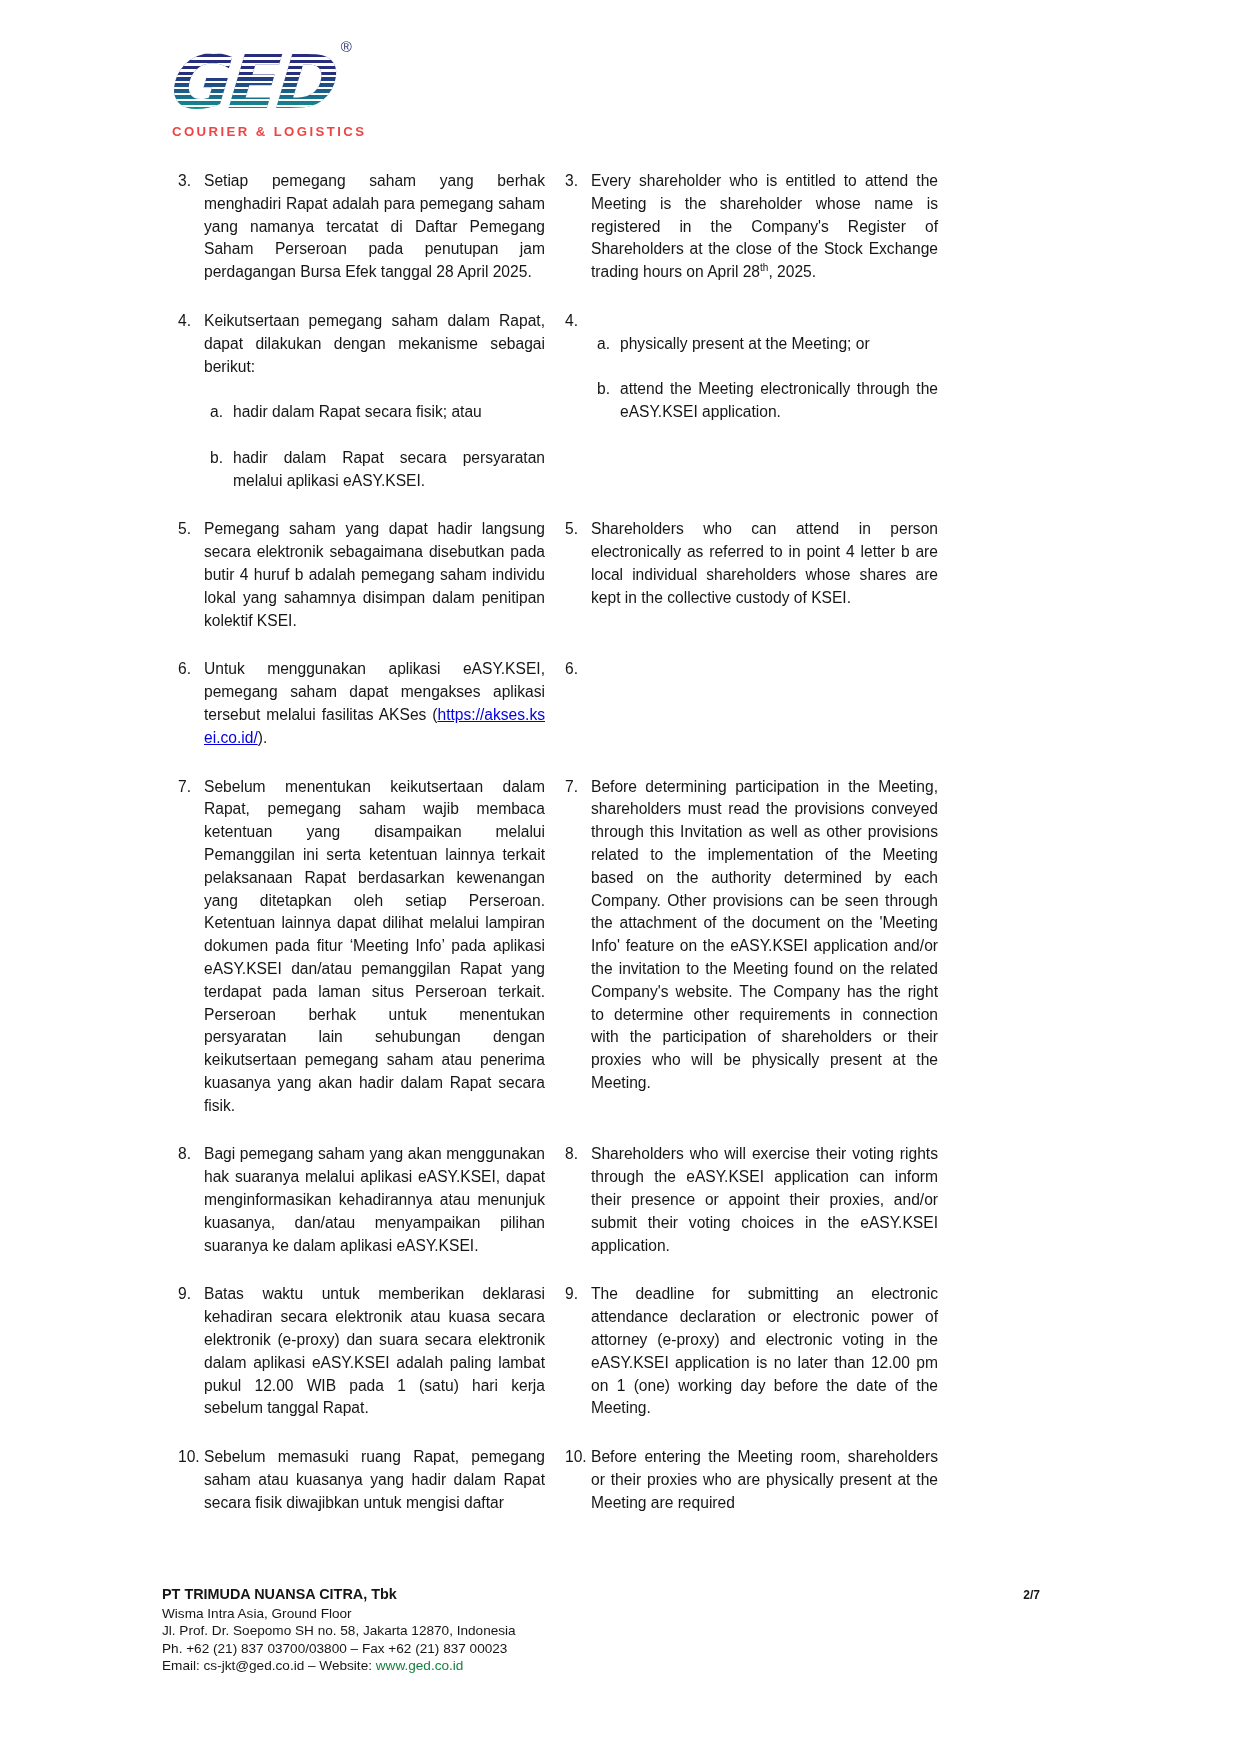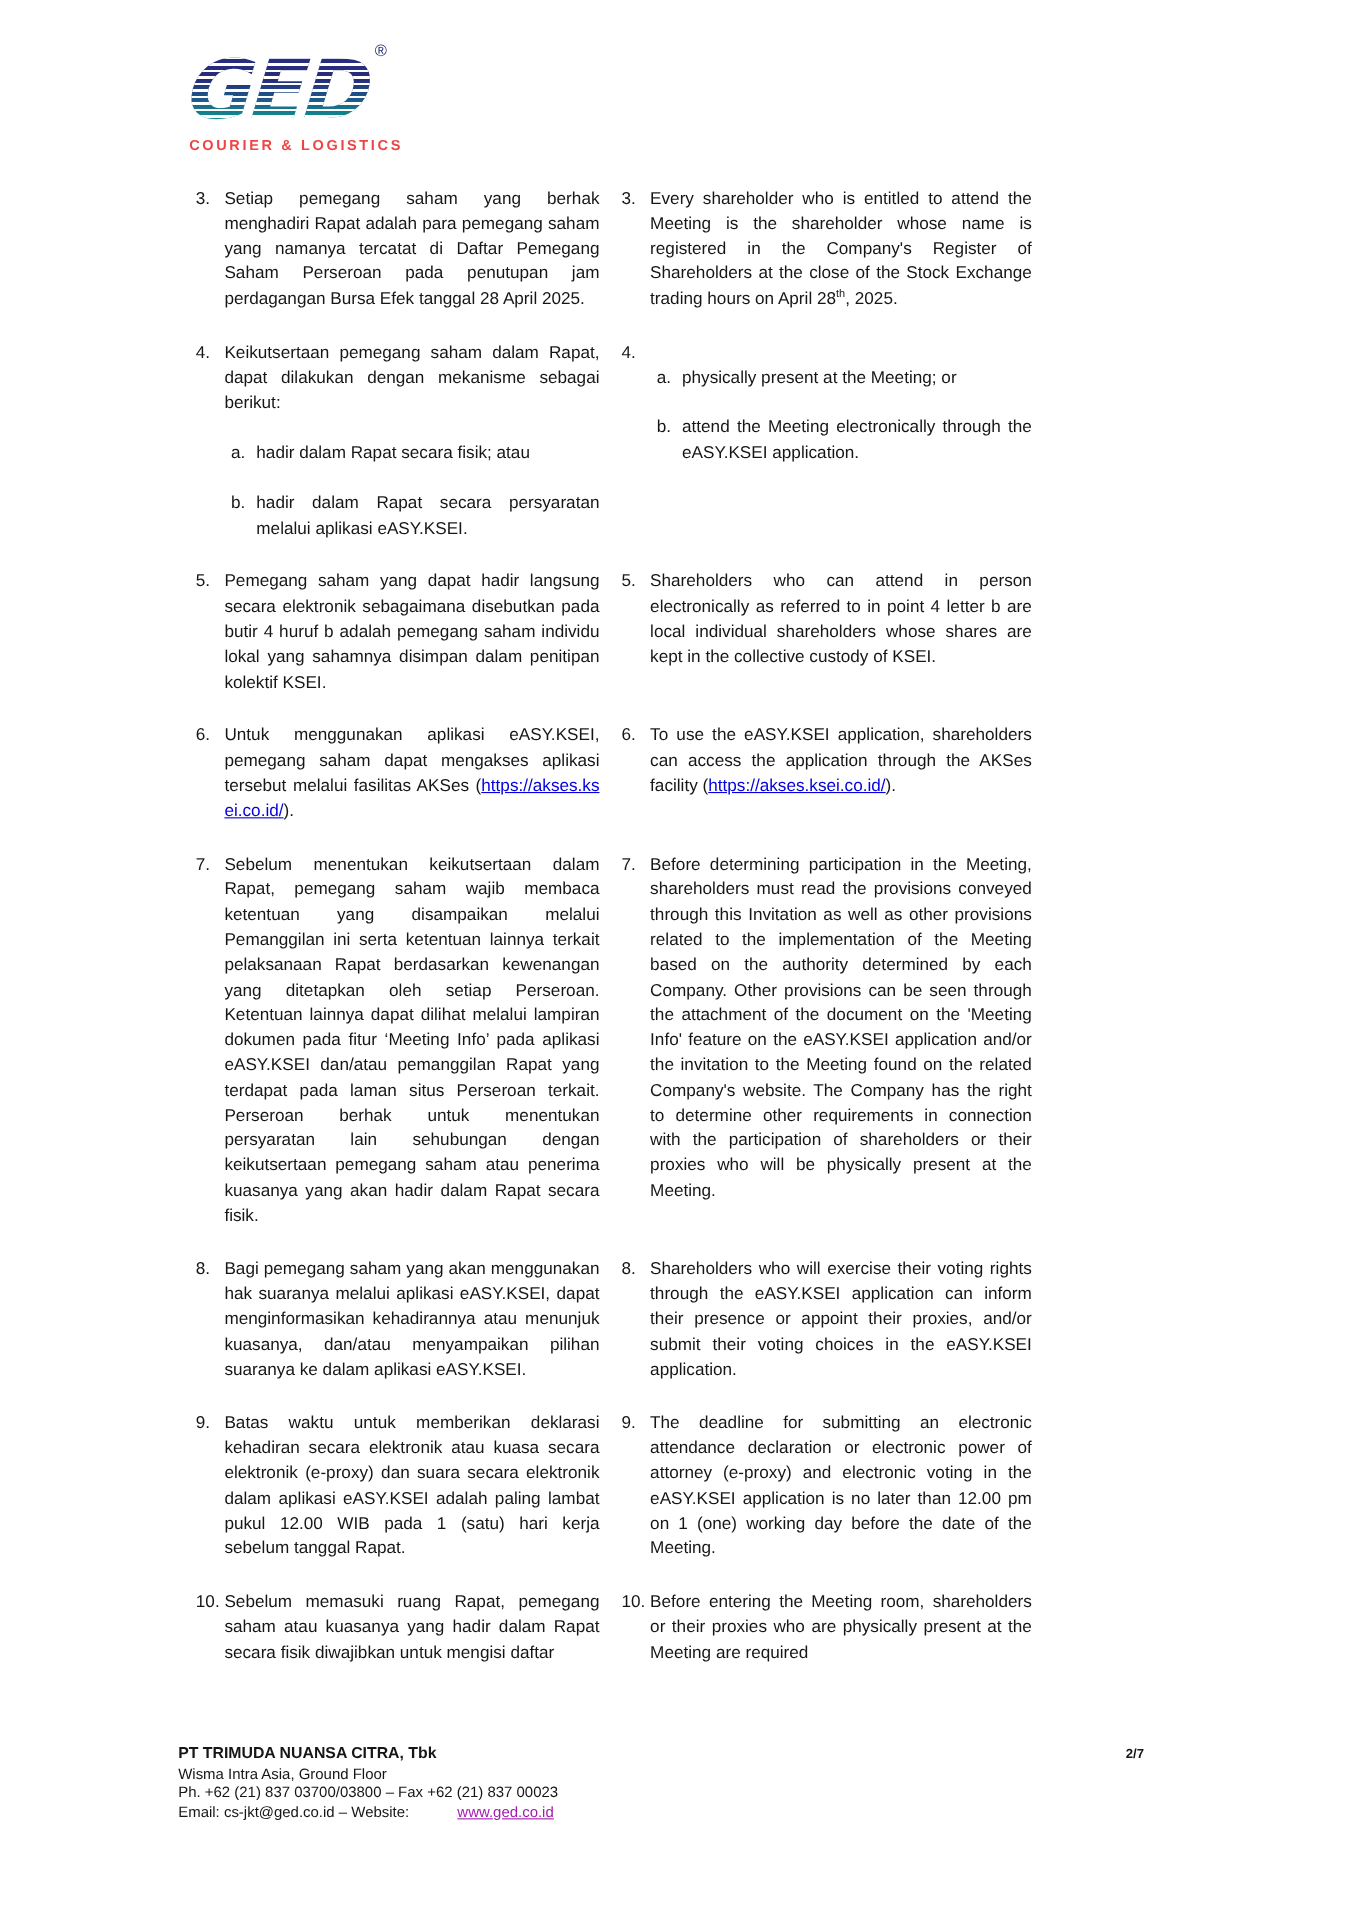--- a/index.html
+++ b/index.html
@@ -82,21 +82,21 @@
     text-decoration: underline;
     cursor: pointer;
     word-break: break-all;
   }
 
   
   .footer { position: absolute; left: 162px; top: 1586px; width: 878px; font-size: 13.6px; line-height: 17.6px; }
   .footer-top { display: flex; justify-content: space-between; align-items: baseline; }
   .footer-company { font-weight: bold; font-size: 14.4px; }
   .footer-page { font-weight: bold; font-size: 12px; }
-  .footer-link { text-decoration: underline; color: #a21caf; cursor: pointer; margin-left: 40px; }
+  .footer-link { color: #15803d; cursor: pointer; }
 </style>
 </head>
 <body>
 
 <div class="page">
 
   <div class="logo-block">
     <div class="wordmark-line">
       <span class="ged-wordmark">GED</span>
       <span class="reg-mark">®</span>
@@ -158,21 +158,20 @@
       </div>
     </div>
 
     <div class="row">
       <div class="cell">
         <span class="num">6.</span>
         <p class="para"><span>Untuk menggunakan aplikasi eASY.KSEI, pemegang saham dapat mengakses aplikasi tersebut melalui fasilitas AKSes (</span><a class="doclink">https://akses.ksei.co.id/</a><span>).</span></p>
       </div>
       <div class="cell">
         <span class="num">6.</span>
-        <p class="para"><span>To use the eASY.KSEI application, shareholders can access the application through the AKSes facility (</span><a class="doclink">https://akses.ksei.co.id/</a><span>).</span></p>
       </div>
     </div>
 
     <div class="row">
       <div class="cell">
         <span class="num">7.</span>
         <p class="para">Sebelum menentukan keikutsertaan dalam Rapat, pemegang saham wajib membaca ketentuan yang disampaikan melalui Pemanggilan ini serta ketentuan lainnya terkait pelaksanaan Rapat berdasarkan kewenangan yang ditetapkan oleh setiap Perseroan. Ketentuan lainnya dapat dilihat melalui lampiran dokumen pada fitur ‘Meeting Info’ pada aplikasi eASY.KSEI dan/atau pemanggilan Rapat yang terdapat pada laman situs Perseroan terkait. Perseroan berhak untuk menentukan persyaratan lain sehubungan dengan keikutsertaan pemegang saham atau penerima kuasanya yang akan hadir dalam Rapat secara fisik.</p>
       </div>
       <div class="cell">
         <span class="num">7.</span>
@@ -214,17 +213,18 @@
     </div>
 
   </div>
 
   <div class="footer">
     <div class="footer-top">
       <span class="footer-company">PT TRIMUDA NUANSA CITRA, Tbk</span>
       <span class="footer-page">2/7</span>
     </div>
     <div>Wisma Intra Asia, Ground Floor</div>
+    <div>Jl. Prof. Dr. Soepomo SH no. 58, Jakarta 12870, Indonesia</div>
     <div>Ph. +62 (21) 837 03700/03800 – Fax +62 (21) 837 00023</div>
     <div><span>Email: </span><span>cs-jkt@ged.co.id</span><span> – Website: </span><a class="footer-link">www.ged.co.id</a></div>
   </div>
 
 </div>
 
 </body></html>

